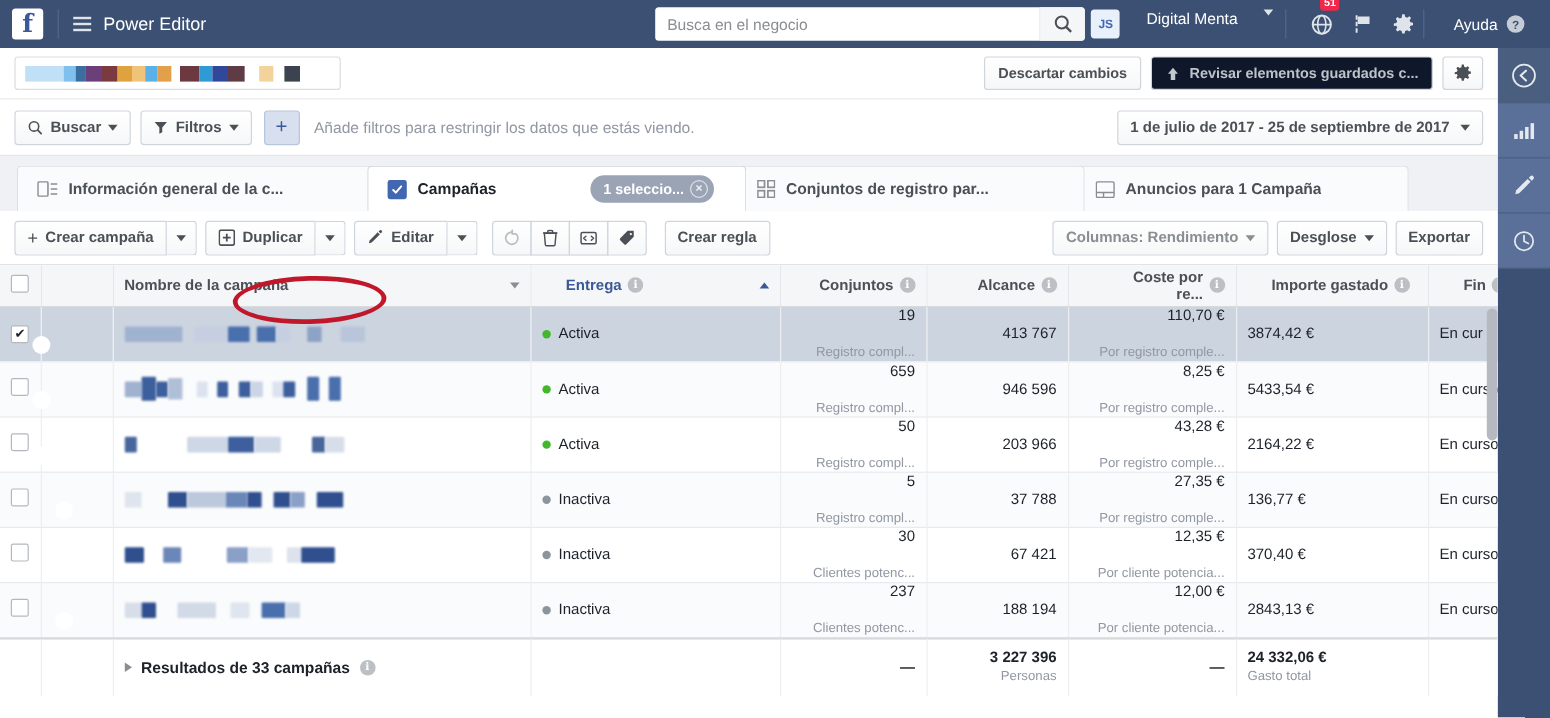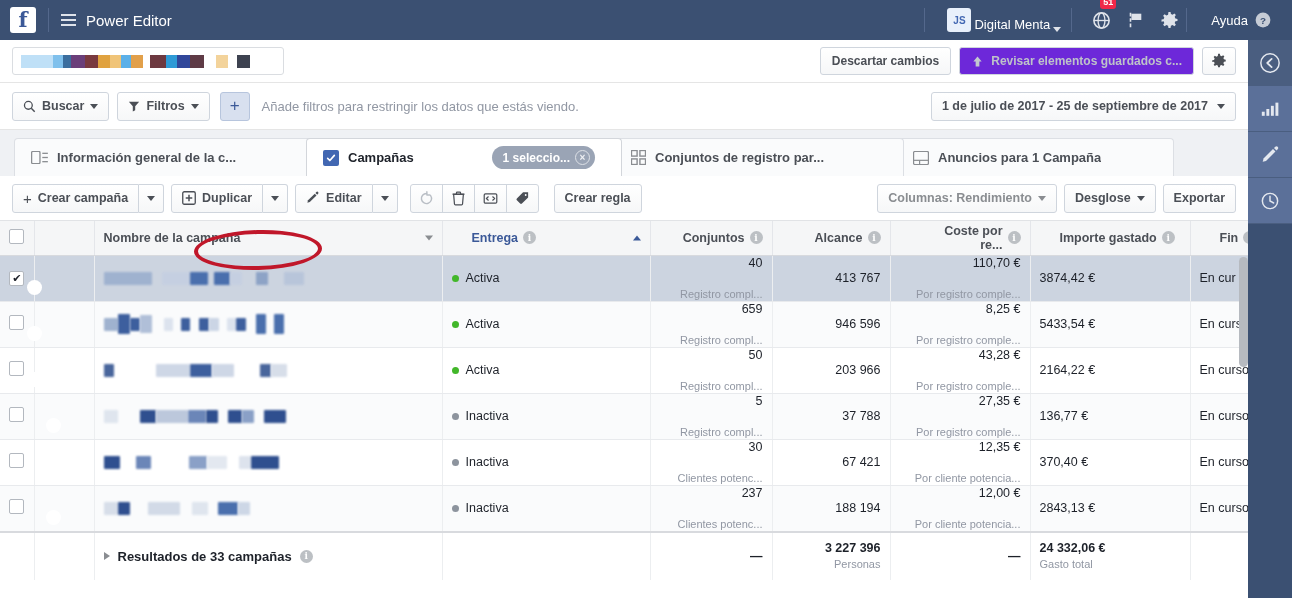--- a/index.html
+++ b/index.html
@@ -49,21 +49,21 @@
   }
   .search-input::placeholder { color: #8a8d91; }
   .search-btn {
     width: 38px; height: 28px; border: 0;
     background: #f5f6f7; border-left: 1px solid #e4e6eb;
     border-radius: 0 3px 3px 0; cursor: pointer;
     display: flex; align-items: center; justify-content: center;
   }
 
   .nav-right { margin-left: auto; display: flex; align-items: center; gap: 0; }
-  .acct-chip { display: flex; align-items: flex-end; gap: 3px; padding: 0 10px; cursor: pointer; }
+  .acct-chip { display: flex; align-items: flex-start; gap: 22px; padding: 0 10px; cursor: pointer; }
   .acct-avatar {
     width: 24px; height: 24px; background: #e8f0fb; color: #4267b2;
     border-radius: 3px; font-size: 10px; font-weight: bold;
     display: flex; align-items: center; justify-content: center;
   }
   .acct-name { color: #fff; font-size: 13px; }
   .caret-w { width: 0; height: 0; border-left: 4px solid transparent; border-right: 4px solid transparent; border-top: 5px solid #dfe3ea; }
   .nav-icon { width: 34px; height: 56px; display: flex; align-items: center; justify-content: center; position: relative; cursor: pointer; }
   .badge {
     position: absolute; top: 4px; right: 2px;
@@ -105,21 +105,21 @@
 
   .row1-right { margin-left: auto; display: flex; align-items: center; gap: 8px; }
   .btn {
     height: 28px; border: 1px solid #cfd5dd; border-radius: 3px;
     background: linear-gradient(#fff,#f6f7f8);
     font-family: "Liberation Sans", sans-serif; font-size: 12px;
     font-weight: bold; color: #4b4f56;
     display: inline-flex; align-items: center; justify-content: center;
     padding: 0 11px; cursor: pointer; white-space: nowrap;
   }
-  .btn.disabled { color: #bec3c9; background: #6d28d9; }
+  .btn.disabled { color: #bec3c9; background: #0f172a; }
   .btn.icononly { padding: 0 8px; }
 
   .row2 {
     height: 47px; display: flex; align-items: center;
     padding: 0 12px; border-bottom: 1px solid #e5e5e5; background: #fff;
   }
   .btn-sm {
     height: 29px; border: 1px solid #cfd5dd; border-radius: 3px;
     background: linear-gradient(#fff,#f6f7f8);
     font-size: 12.5px; font-weight: bold; color: #4b4f56;
@@ -274,20 +274,29 @@
 <div class="topnav">
   <div class="fb-logo">f</div>
   <div class="nav-div"></div>
   <div class="hamburger">
     <span></span>
       <span></span>
       <span></span>
   </div>
   <div class="app-title">Power Editor</div>
 
+  <div class="search-wrap">
+    <input class="search-input" type="text" placeholder="Busca en el negocio" style="">
+    <button class="search-btn">
+      <svg width="16" height="16" viewBox="0 0 16 16">
+        <circle cx="6.8" cy="6.8" r="5" fill="none" stroke="#4b4f56" stroke-width="1.7"></circle>
+        <line x1="10.4" y1="10.4" x2="14.6" y2="14.6" stroke="#4b4f56" stroke-width="1.9"></line>
+      </svg>
+    </button>
+  </div>
 
   <div class="nav-right">
     <div class="nav-div"></div>
     <div class="acct-chip">
       <div class="acct-avatar">JS</div>
       <span class="acct-name">Digital Menta</span>
       <span class="caret-w"></span>
     </div>
     <div class="nav-div"></div>
     <div class="nav-icon">
@@ -619,21 +628,21 @@
                 <i style="width:20px;background:#b8c5da"></i>
               </span>
             </td>
             <td>
               <span class="status">
                 <span class="dot"></span>
                 <span>Activa</span>
               </span>
             </td>
             <td class="num">
-              <div class="numval">40</div>
+              <div class="numval">19</div>
               <div class="numsub">Registro compl...</div>
             </td>
             <td class="num">413 767</td>
             <td class="num">
               <div class="numval">110,70 €</div>
               <div class="numsub">Por registro comple...</div>
             </td>
             <td>3874,42 €</td>
             <td>En cur</td>
           </tr>

